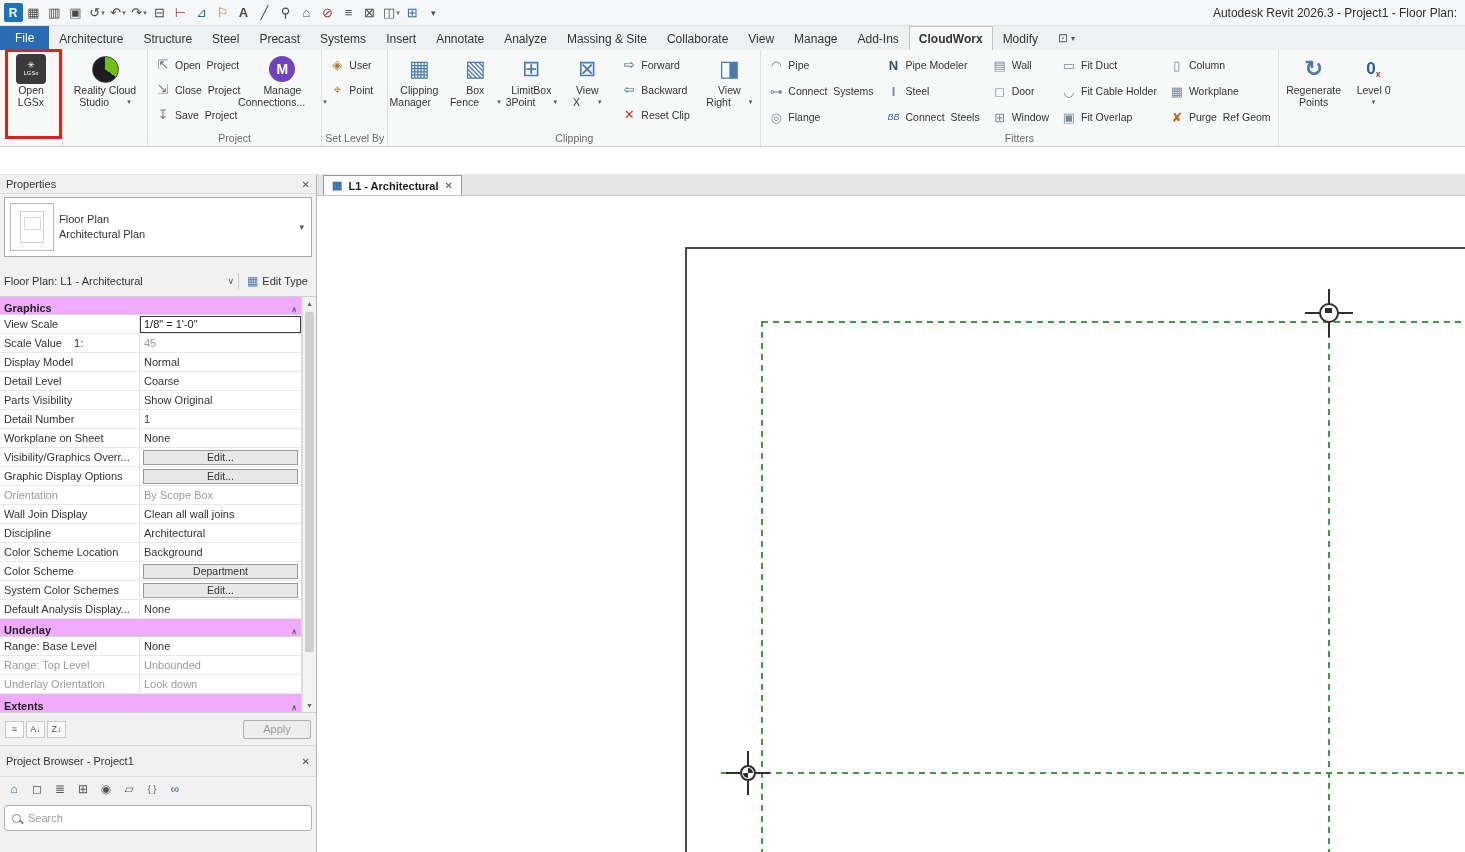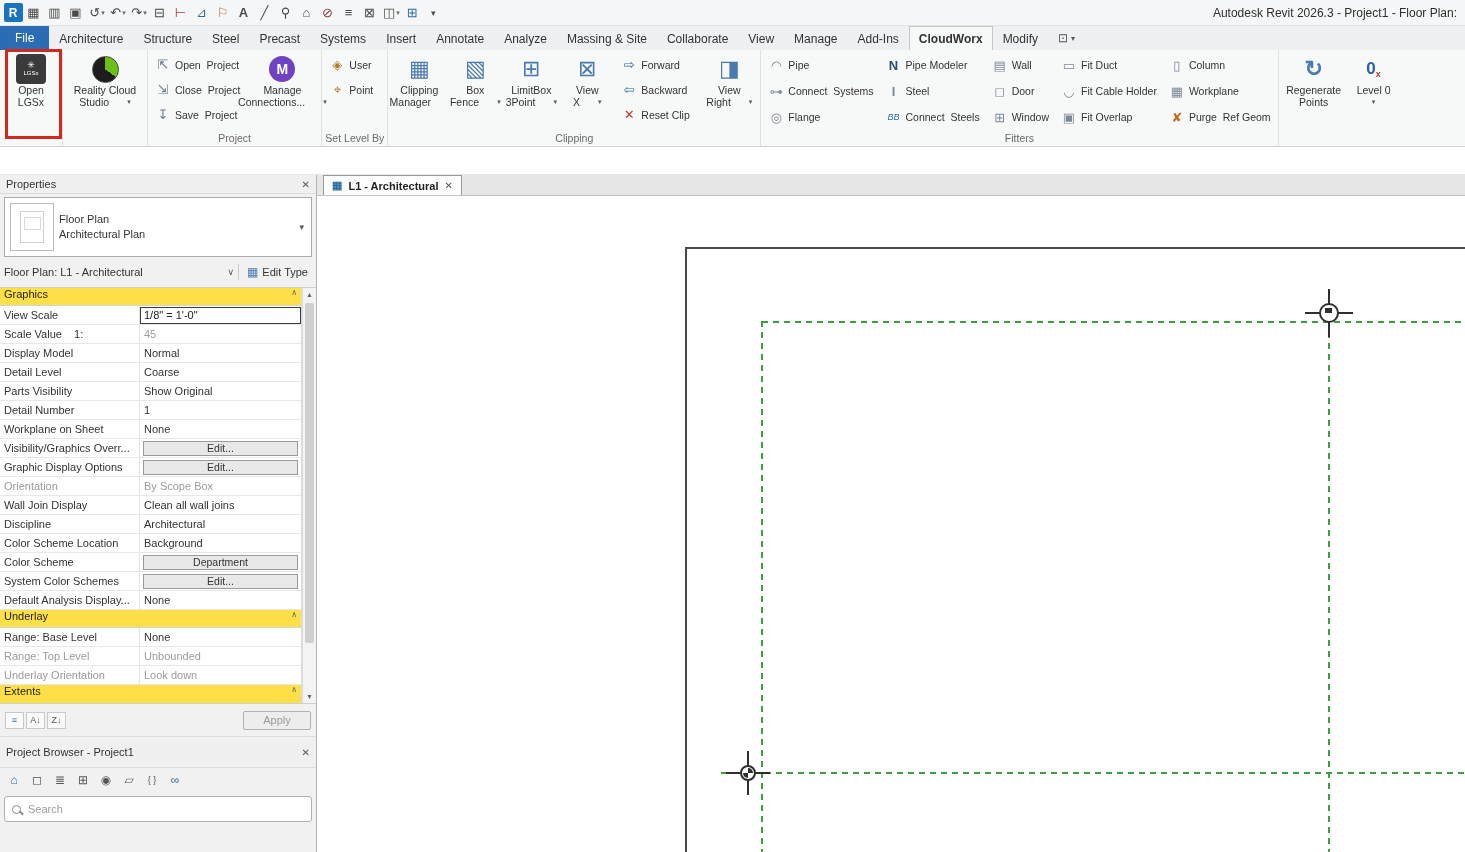--- a/index.html
+++ b/index.html
@@ -58,30 +58,30 @@
   
   .props{position:absolute;left:0;top:175px;width:317px;bottom:0;background:#f1f1f1;border-right:1px solid #b5b5b5;font-size:11px;overflow:hidden}
   .palette-head{height:19px;background:#f0f0f0;border-bottom:1px solid #dcdcdc;display:flex;align-items:center;padding:0 6px;color:#333}
   .palette-head .close{margin-left:auto;color:#555;font-size:10px;cursor:default}
   .type-sel{margin:3px 4px 0;height:60px;background:#fff;border:1px solid #a9a9a9;display:flex;align-items:center}
   .type-icon{width:44px;height:48px;margin:5px;border:1px solid #b9b9b9;background:#fff;position:relative;flex:none}
   .type-icon::before{content:"";position:absolute;inset:7px 9px;border:1px solid #cfcfcf}
   .type-icon::after{content:"";position:absolute;left:13px;top:13px;width:15px;height:11px;border:1px solid #dadada}
   .type-text{line-height:15px;color:#333}
   .type-dd{margin-left:auto;padding:0 7px;color:#555;font-size:9px}
-  .inst-row{margin-top:3px;height:24px;display:flex;align-items:center;padding:0 4px;gap:4px}
+  .inst-row{margin-top:12px;height:24px;display:flex;align-items:center;padding:0 4px;gap:4px}
   .inst-label{flex:1;white-space:nowrap;overflow:hidden;color:#333}
   .inst-dd{font-size:9px;color:#555}
   .inst-div{width:1px;height:16px;background:#cdcdcd}
   .edit-type{display:flex;align-items:center;gap:4px;color:#333;padding:0 4px;cursor:default}
   .edit-type .eicon{color:#4a7ab0;font-size:12px}
 
   .pgrid{position:relative;margin-top:3px;background:#fff;border-top:1px solid #cfcfcf;border-bottom:1px solid #cfcfcf}
   .pgrid-left{margin-right:14px;border-right:1px solid #dadada}
-  .pgroup-header{height:18px;background:#fde047;border-bottom:1px solid #d5d5d5;display:flex;align-items:flex-start;padding:0 4px;font-weight:normal;color:#222}
+  .pgroup-header{height:18px;background:#f0abfc;border-bottom:1px solid #d5d5d5;display:flex;align-items:flex-end;padding:0 4px;font-weight:bold;color:#222}
   .pgroup-header .gcollapse{margin-left:auto;font-size:8px;color:#666}
   .prow{height:19px;display:flex;border-bottom:1px solid #e8e8e8;background:#fff;align-items:stretch}
   .plabel{width:140px;flex:none;padding:0 0 0 4px;display:flex;align-items:center;border-right:1px solid #e4e4e4;color:#333;white-space:pre;overflow:hidden}
   .pval{flex:1;display:flex;align-items:center;overflow:hidden}
   .v-text{padding-left:4px;color:#333;white-space:nowrap;overflow:hidden}
   .v-input{display:none;flex:1;margin:0;border:1px solid #3c3c3c;background:#fff;height:17px;line-height:15px;padding:0 3px;color:#222;white-space:nowrap}
   .v-btn{display:none;flex:1;margin:1px 3px;height:15px;border:1px solid #9a9a9a;background:#e8e8e8;align-items:center;justify-content:center;font-size:10.5px;color:#333;white-space:nowrap}
   .v-check{display:none;width:11px;height:11px;border:1px solid #7a7a7a;background:#fff;margin-left:4px}
   .t-input .v-input{display:block}
   .t-btn .v-btn{display:flex}

